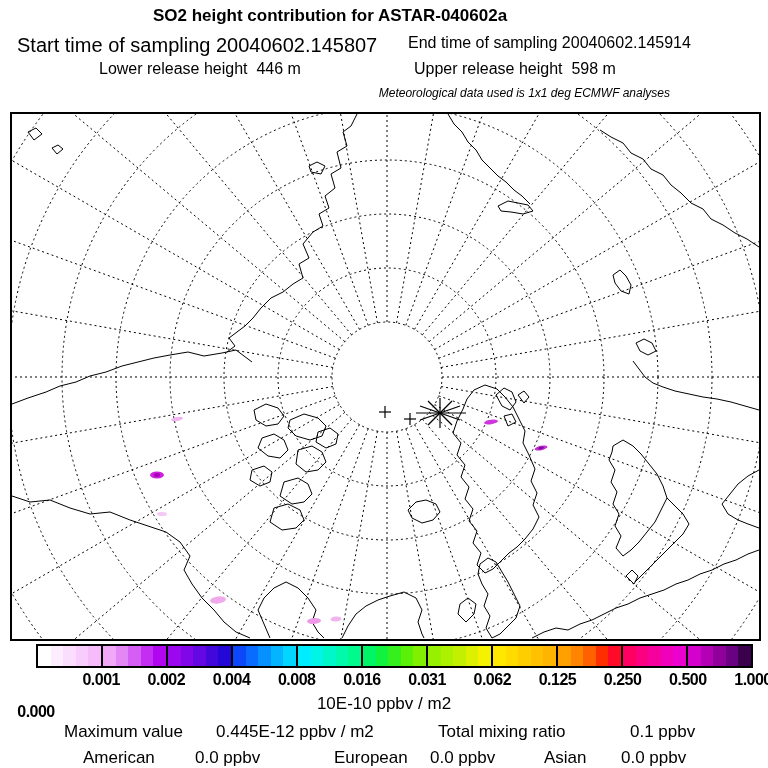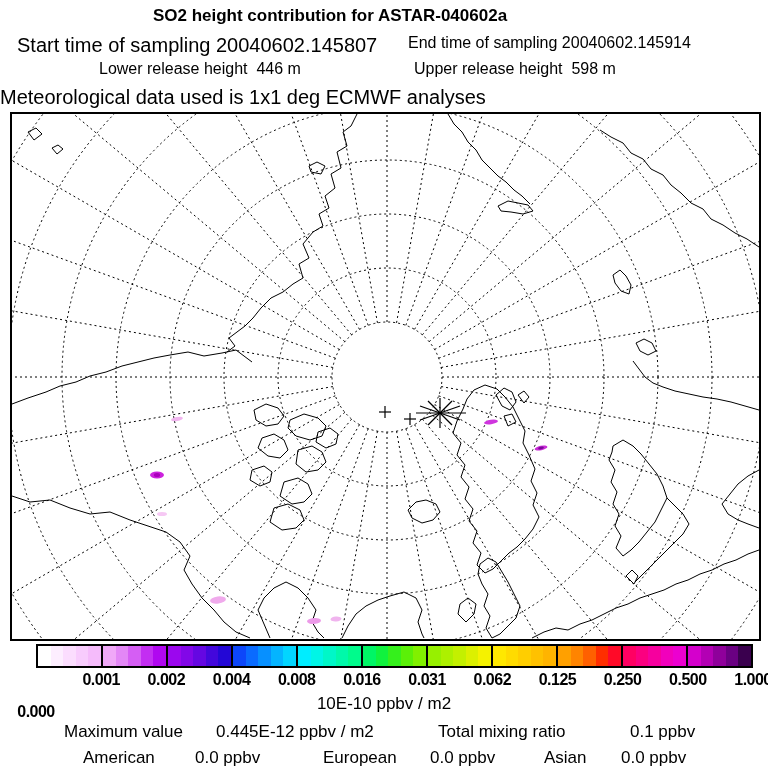--- a/index.html
+++ b/index.html
@@ -7,21 +7,21 @@
     width:768px;height:768px;position:relative;background:#fff;
     font-family:"Liberation Sans", sans-serif;color:#000;overflow:hidden;
   }
   .abs{position:absolute;}
   .pre{white-space:pre;}
   .title{top:6px;left:0;width:660px;text-align:center;font-size:17px;font-weight:bold;}
   .h2a{top:34px;left:17px;font-size:20px;}
   .h2b{top:34px;left:408px;font-size:16px;}
   .h3a{top:60px;left:99px;font-size:16px;}
   .h3b{top:60px;left:414px;font-size:16px;}
-  .h4{top:86px;left:0;width:670px;text-align:left;font-size:20px;}
+  .h4{top:86px;left:0;width:670px;text-align:right;font-size:12px;font-style:italic;}
   #map-frame{
     position:absolute;left:10px;top:112px;width:747px;height:525px;
     border:2px solid #000;box-sizing:content-box;background:#fff;
   }
   #map-svg{display:block;}
   #colorbar{
     position:absolute;left:36px;top:644px;width:717px;height:24px;
     border:2px solid #000;box-sizing:border-box;display:flex;background:#fff;
   }
   .cb-seg{display:flex;flex:1 1 0;border-left:2px solid #000;}
@@ -251,17 +251,17 @@
 
 <div class="maxline">
   <span style="left:64px">Maximum value</span>
   <span style="left:216px">0.445E-12 ppbv / m2</span>
   <span style="left:438px">Total mixing ratio</span>
   <span style="left:630px">0.1 ppbv</span>
 </div>
 <div class="srcline">
   <span style="left:83px">American</span>
   <span style="left:195px">0.0 ppbv</span>
-  <span style="left:323px">European</span>
+  <span style="left:334px">European</span>
   <span style="left:430px">0.0 ppbv</span>
   <span style="left:544px">Asian</span>
   <span style="left:621px">0.0 ppbv</span>
 </div>
 
 </body></html>

